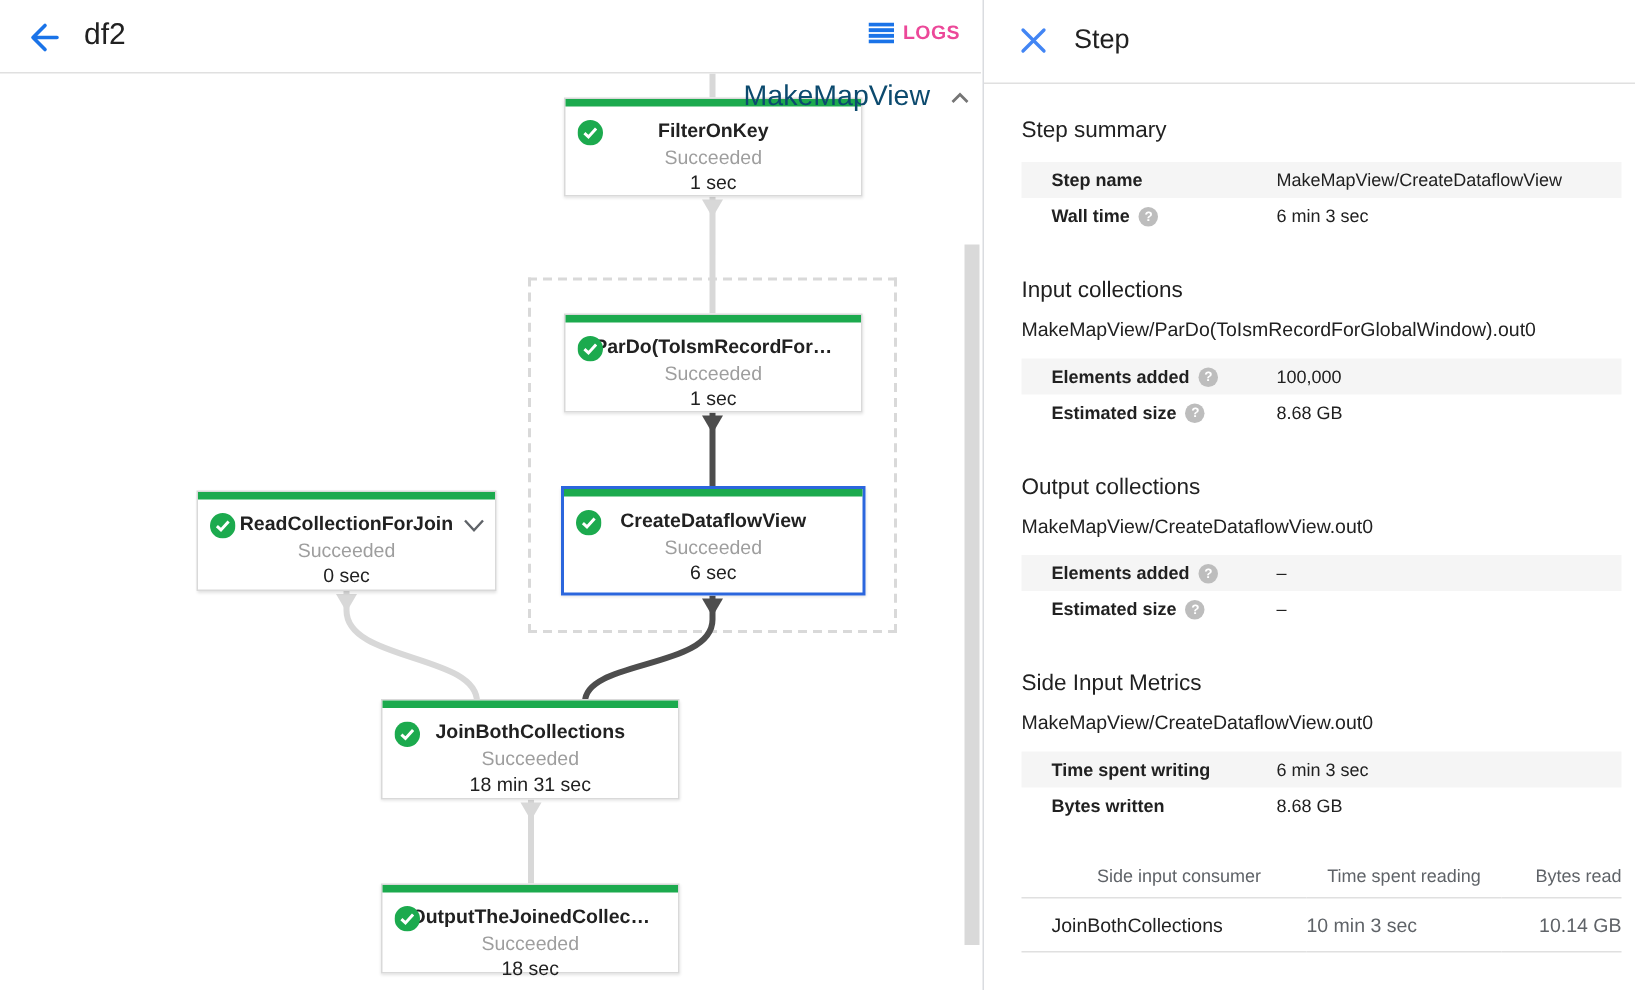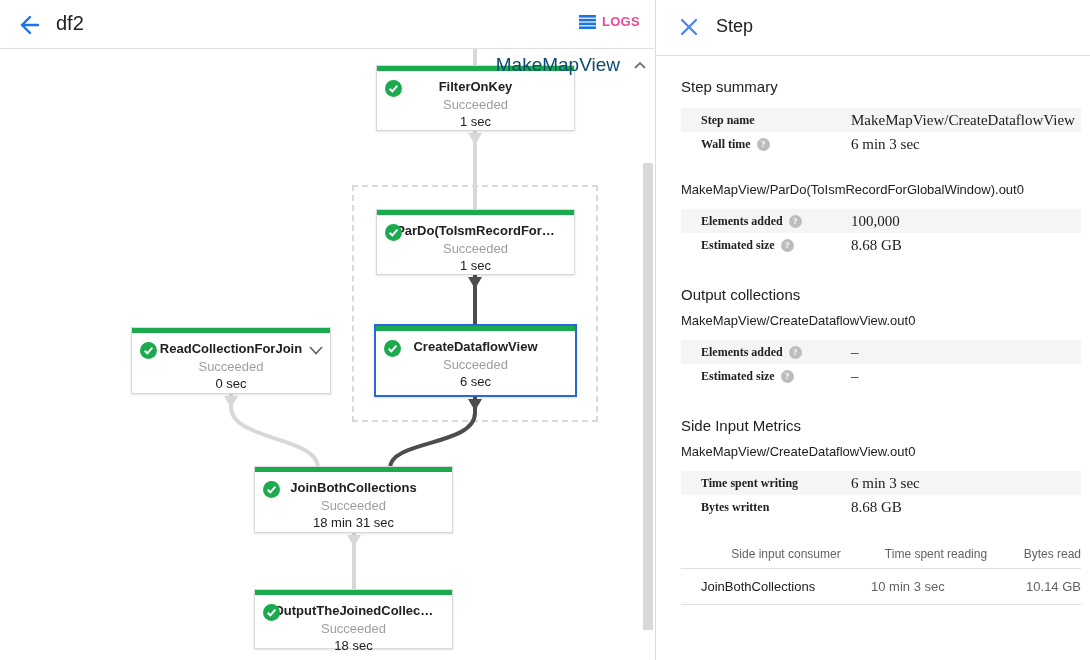--- a/index.html
+++ b/index.html
@@ -41,25 +41,25 @@
   .panel { position:absolute; left:655px; top:0; width:435px; height:660px; background:#fff;
     border-left:1px solid #dadce0; }
   .panel-header { position:relative; height:56px; border-bottom:1px solid #e0e0e0; }
   .close-btn { position:absolute; left:24px; top:18px; width:18px; height:18px; cursor:pointer; }
   .panel-title { position:absolute; left:60px; top:16px; font-size:18px; color:#212121; }
   .panel-content { padding:22px 10px 0 25px; }
 
   .sec-heading { font-size:15px; font-weight:400; color:#212121; margin-bottom:13px; }
   .collection-name { font-size:13px; color:#212121; margin:-3px 0 12px; }
   .kv-rows { width:400px; margin-bottom:29px; }
-  .kv-row { position:relative; height:24px; line-height:24px;font-family:Liberation Serif, serif; }
+  .kv-row { position:relative; height:24px; line-height:24px; }
   .kv-row:nth-child(odd) { background:#f5f5f5; }
   .kv-label { position:absolute; left:20px; top:0; font-size:12px; font-weight:bold; color:#212121;
     display:flex; align-items:center; gap:6px; height:24px; }
-  .kv-value { position:absolute; left:170px; top:0; font-size:15px; color:#212121; }
+  .kv-value { position:absolute; left:170px; top:0; font-size:12px; color:#212121; }
   .help-icon { display:inline-block; width:13px; height:13px; border-radius:50%; background:#bdbdbd;
     color:#fff; font-size:9px; font-weight:bold; text-align:center; line-height:13px; cursor:pointer; }
 
   .tbl-heading { font-size:13px; font-weight:bold; color:#212121; margin:4px 0 2px; }
   table.side-tbl { width:400px; border-collapse:collapse; }
   .side-tbl th { font-size:12px; font-weight:400; color:#5f6368; text-align:center;
     padding:8px 0 7px 0; border-bottom:1px solid #e0e0e0; }
   .side-tbl td { font-size:13px; padding:10px 0; border-bottom:1px solid #e0e0e0; }
   .side-tbl th:first-child, .side-tbl td:first-child { padding-left:20px; }
   .side-tbl .col-read { width:130px; }
@@ -225,20 +225,21 @@
       </div>
       <div class="kv-row">
         <span class="kv-label">
           <span>Wall time</span>
           <span class="help-icon">?</span>
         </span>
         <span class="kv-value">6 min 3 sec</span>
       </div>
     </div>
 
+    <div class="sec-heading">Input collections</div>
     <div class="collection-name">MakeMapView/ParDo(ToIsmRecordForGlobalWindow).out0</div>
     <div class="kv-rows">
       <div class="kv-row">
         <span class="kv-label">
           <span>Elements added</span>
           <span class="help-icon">?</span>
         </span>
         <span class="kv-value">100,000</span>
       </div>
       <div class="kv-row">

